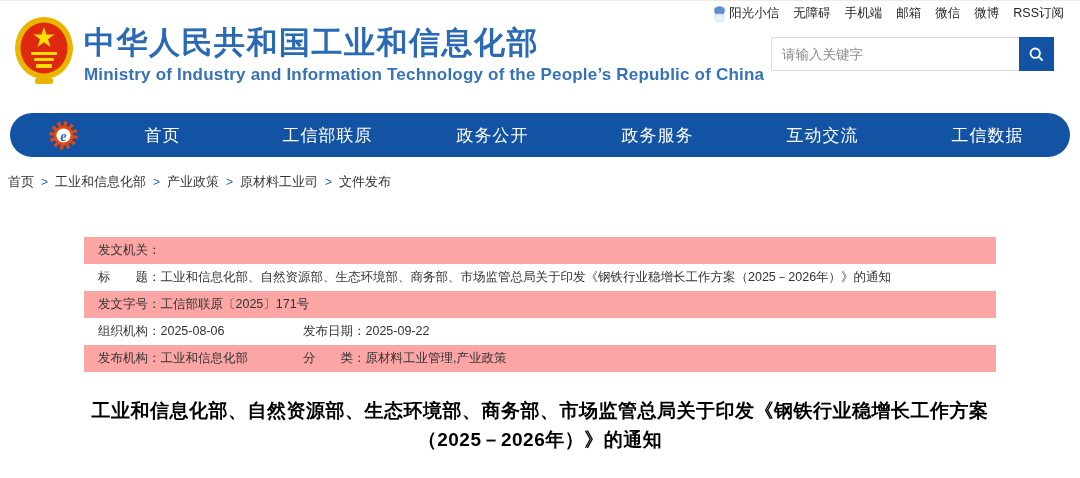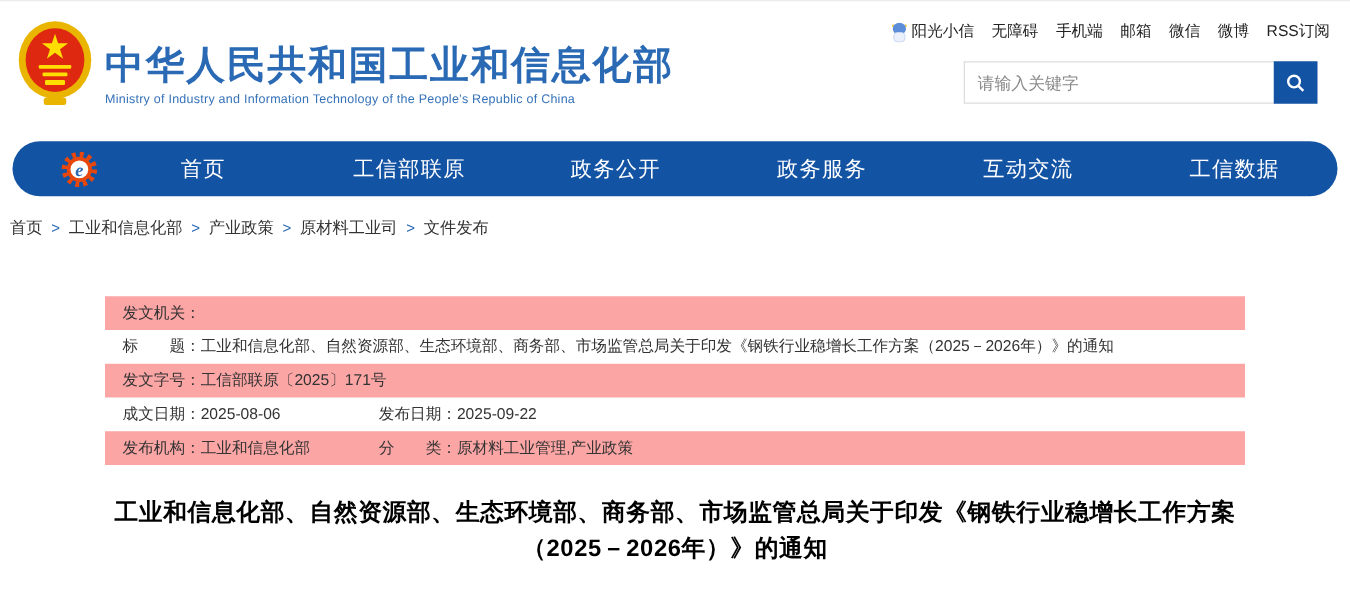--- a/index.html
+++ b/index.html
@@ -8,22 +8,22 @@
     width:1080px; height:478px; position:relative; overflow:hidden;
     font-family:"Liberation Sans","DejaVu Sans",sans-serif; color:#333;
     border-top:1px solid #ececec;
   }
   
   .header { position:relative; height:108px; }
   .brand { position:absolute; left:14px; top:14px; display:flex; align-items:flex-end; }
   .emblem { width:60px; height:70px; flex:0 0 auto; }
   .brand-text { margin-left:10px; }
   .site-title { font-size:31px; font-weight:bold; color:#2A6AB5; letter-spacing:1.5px; line-height:36px; }
-  .site-subtitle { font-size:10px; font-weight:normal; color:#3672B8; margin-top:4px; letter-spacing:0.2px; }
-  .header-right { position:absolute; right:16px; top:16px; width:340px; }
+  .site-subtitle { font-size:17px; font-weight:bold; color:#3672B8; margin-top:4px; letter-spacing:0.2px; }
+  .header-right { position:absolute; right:16px; top:4px; width:340px; }
   .top-links { display:flex; justify-content:flex-end; align-items:center; gap:14px; font-size:12.5px; color:#222; }
   .top-links .lnk { cursor:pointer; white-space:nowrap; display:flex; align-items:center; gap:3px; }
   .searchbar { margin-top:15px; display:flex; width:330px;padding-left:47px; }
   .search-input {
     flex:1; height:34px; border:1px solid #ddd; border-right:none; outline:none;
     font-size:13.5px; padding:0 10px; color:#333; font-family:inherit;
   }
   .search-input::placeholder { color:#8a8a8a; }
   .search-btn { width:35px; height:34px; background:#1353A4; border:none; cursor:pointer;
     display:flex; align-items:center; justify-content:center; }
@@ -137,21 +137,21 @@
   <div class="meta-row">
     <span class="meta-label">标　　题：</span>
     <span>工业和信息化部、自然资源部、生态环境部、商务部、市场监管总局关于印发《钢铁行业稳增长工作方案（2025－2026年）》的通知</span>
   </div>
   <div class="meta-row alt">
     <span class="meta-label">发文字号：</span>
     <span>工信部联原〔2025〕171号</span>
   </div>
   <div class="meta-row">
     <span class="meta-col1">
-      <span class="meta-label">成文日期：</span>
+      <span class="meta-label">组织机构：</span>
       <span>2025-08-06</span>
     </span>
     <span class="meta-col2">
       <span class="meta-label">发布日期：</span>
       <span>2025-09-22</span>
     </span>
   </div>
   <div class="meta-row alt">
     <span class="meta-col1">
       <span class="meta-label">发布机构：</span>

